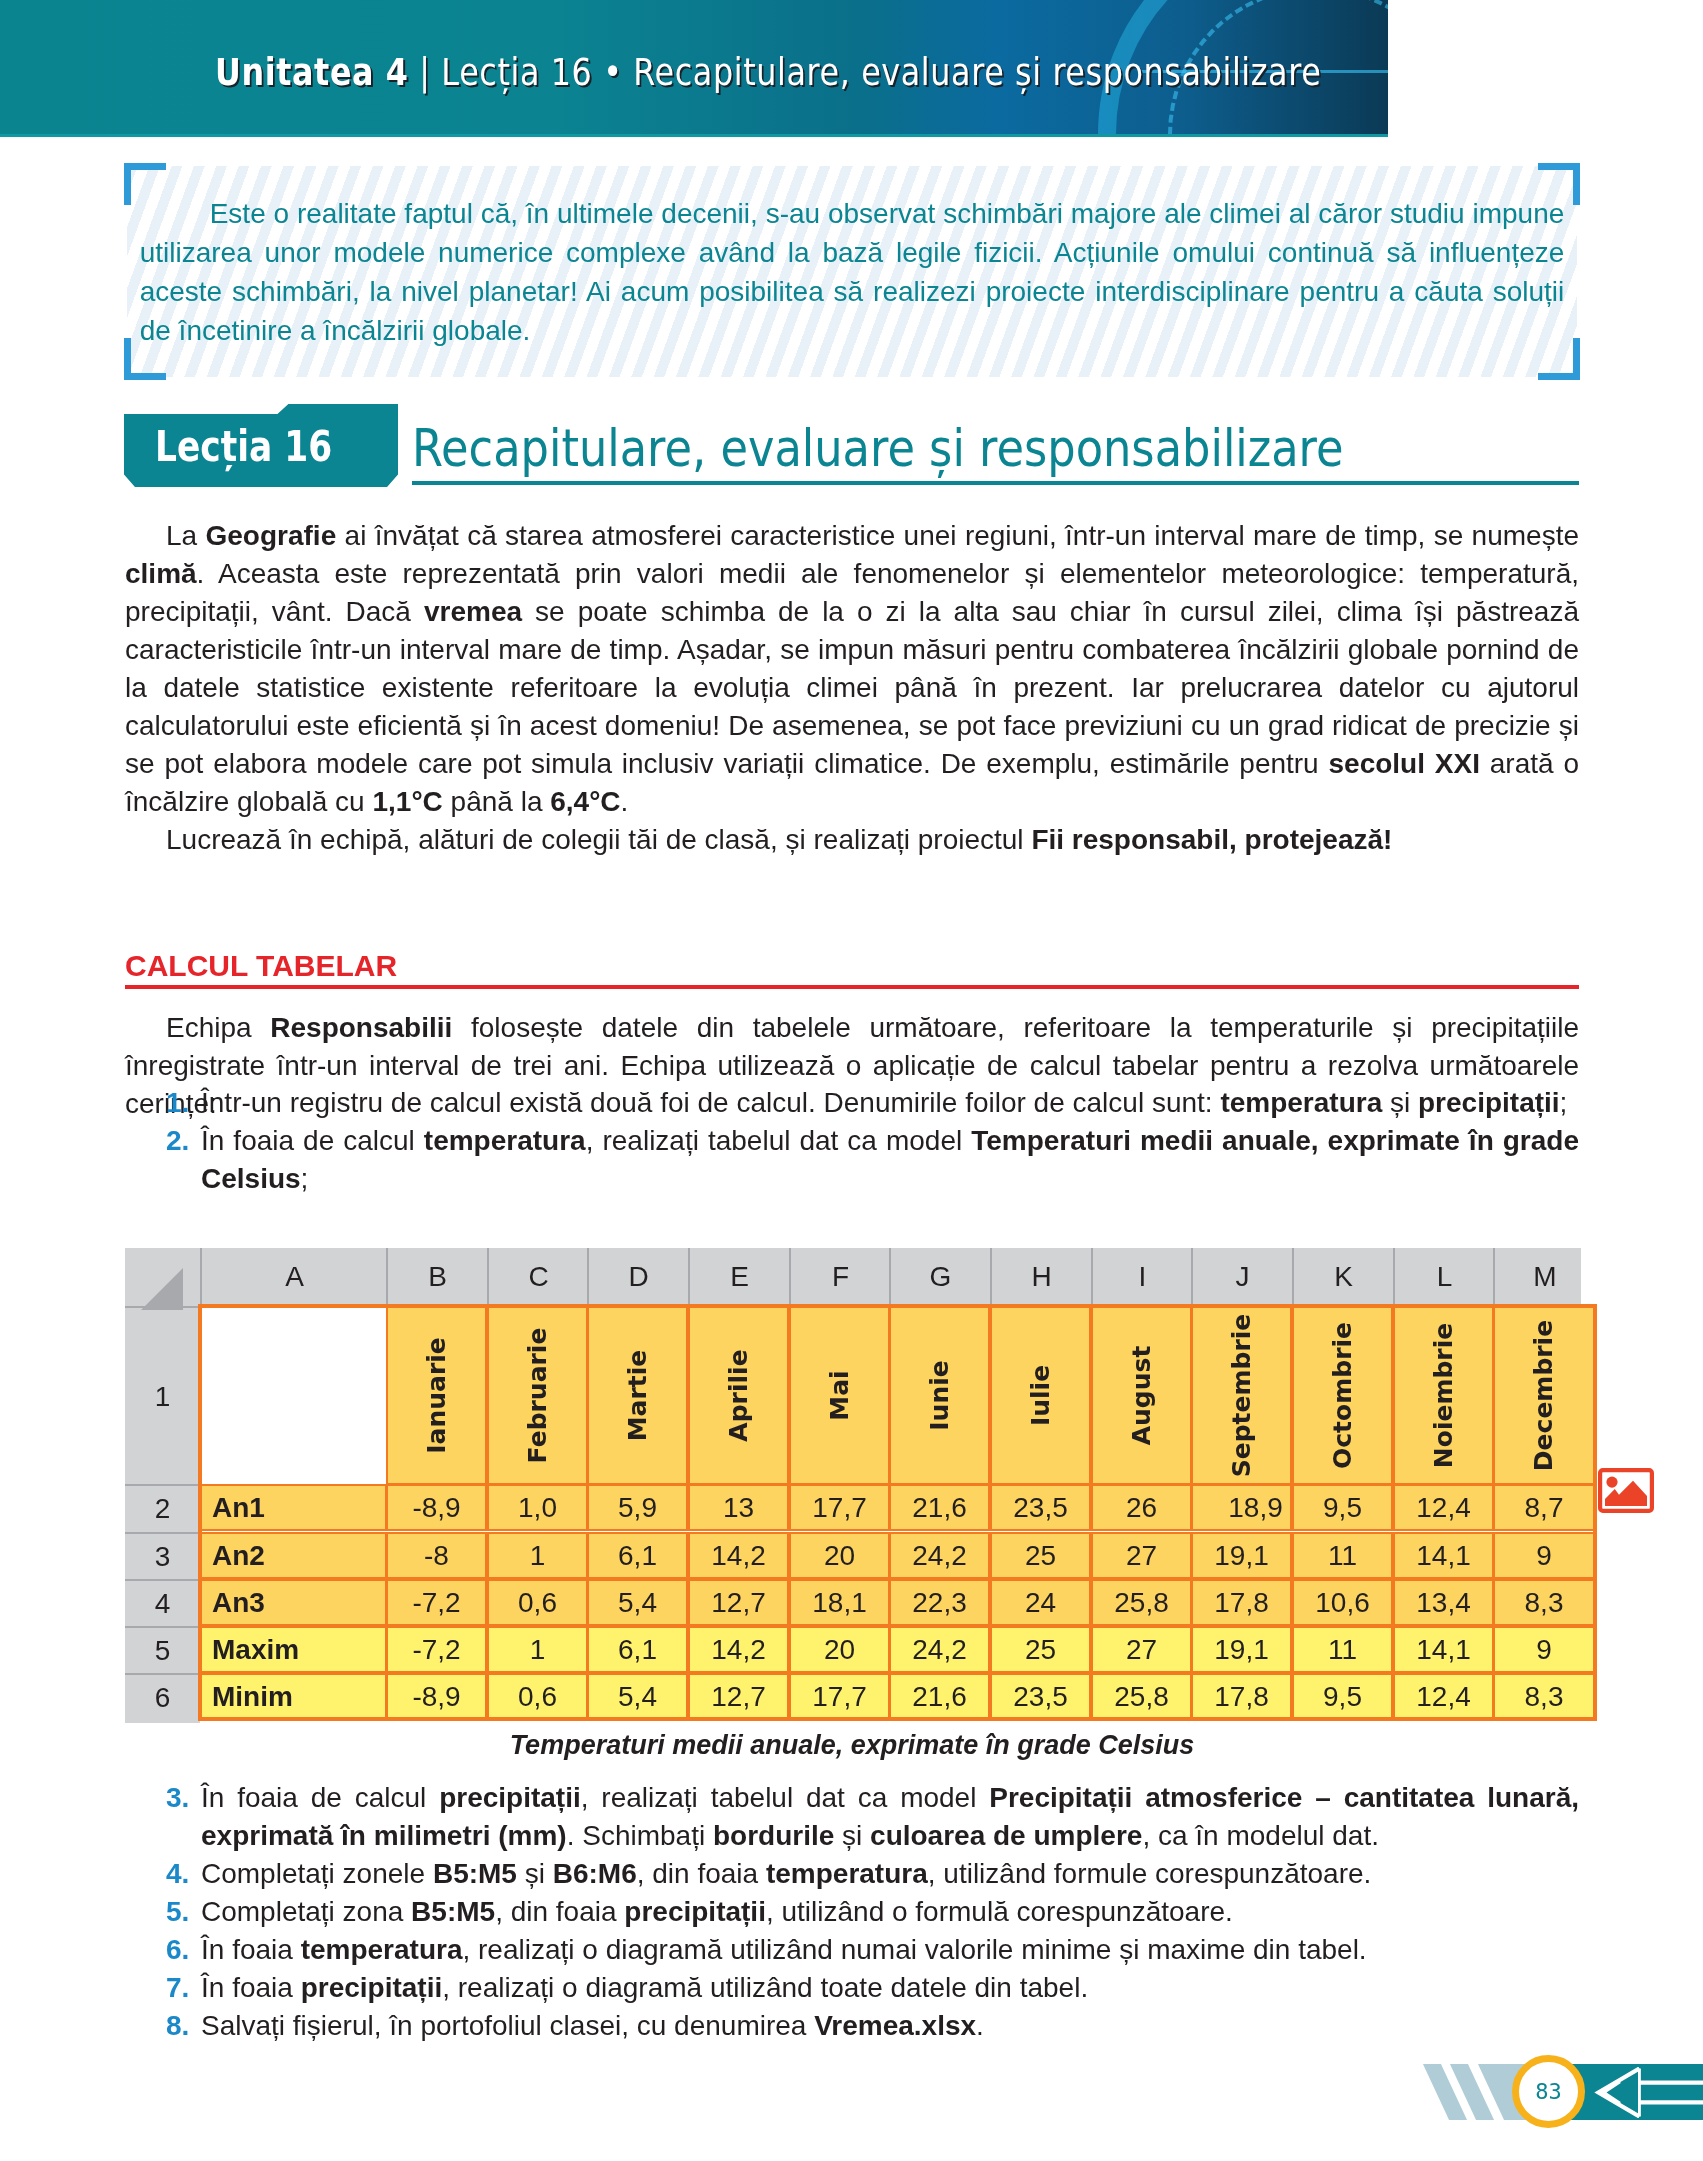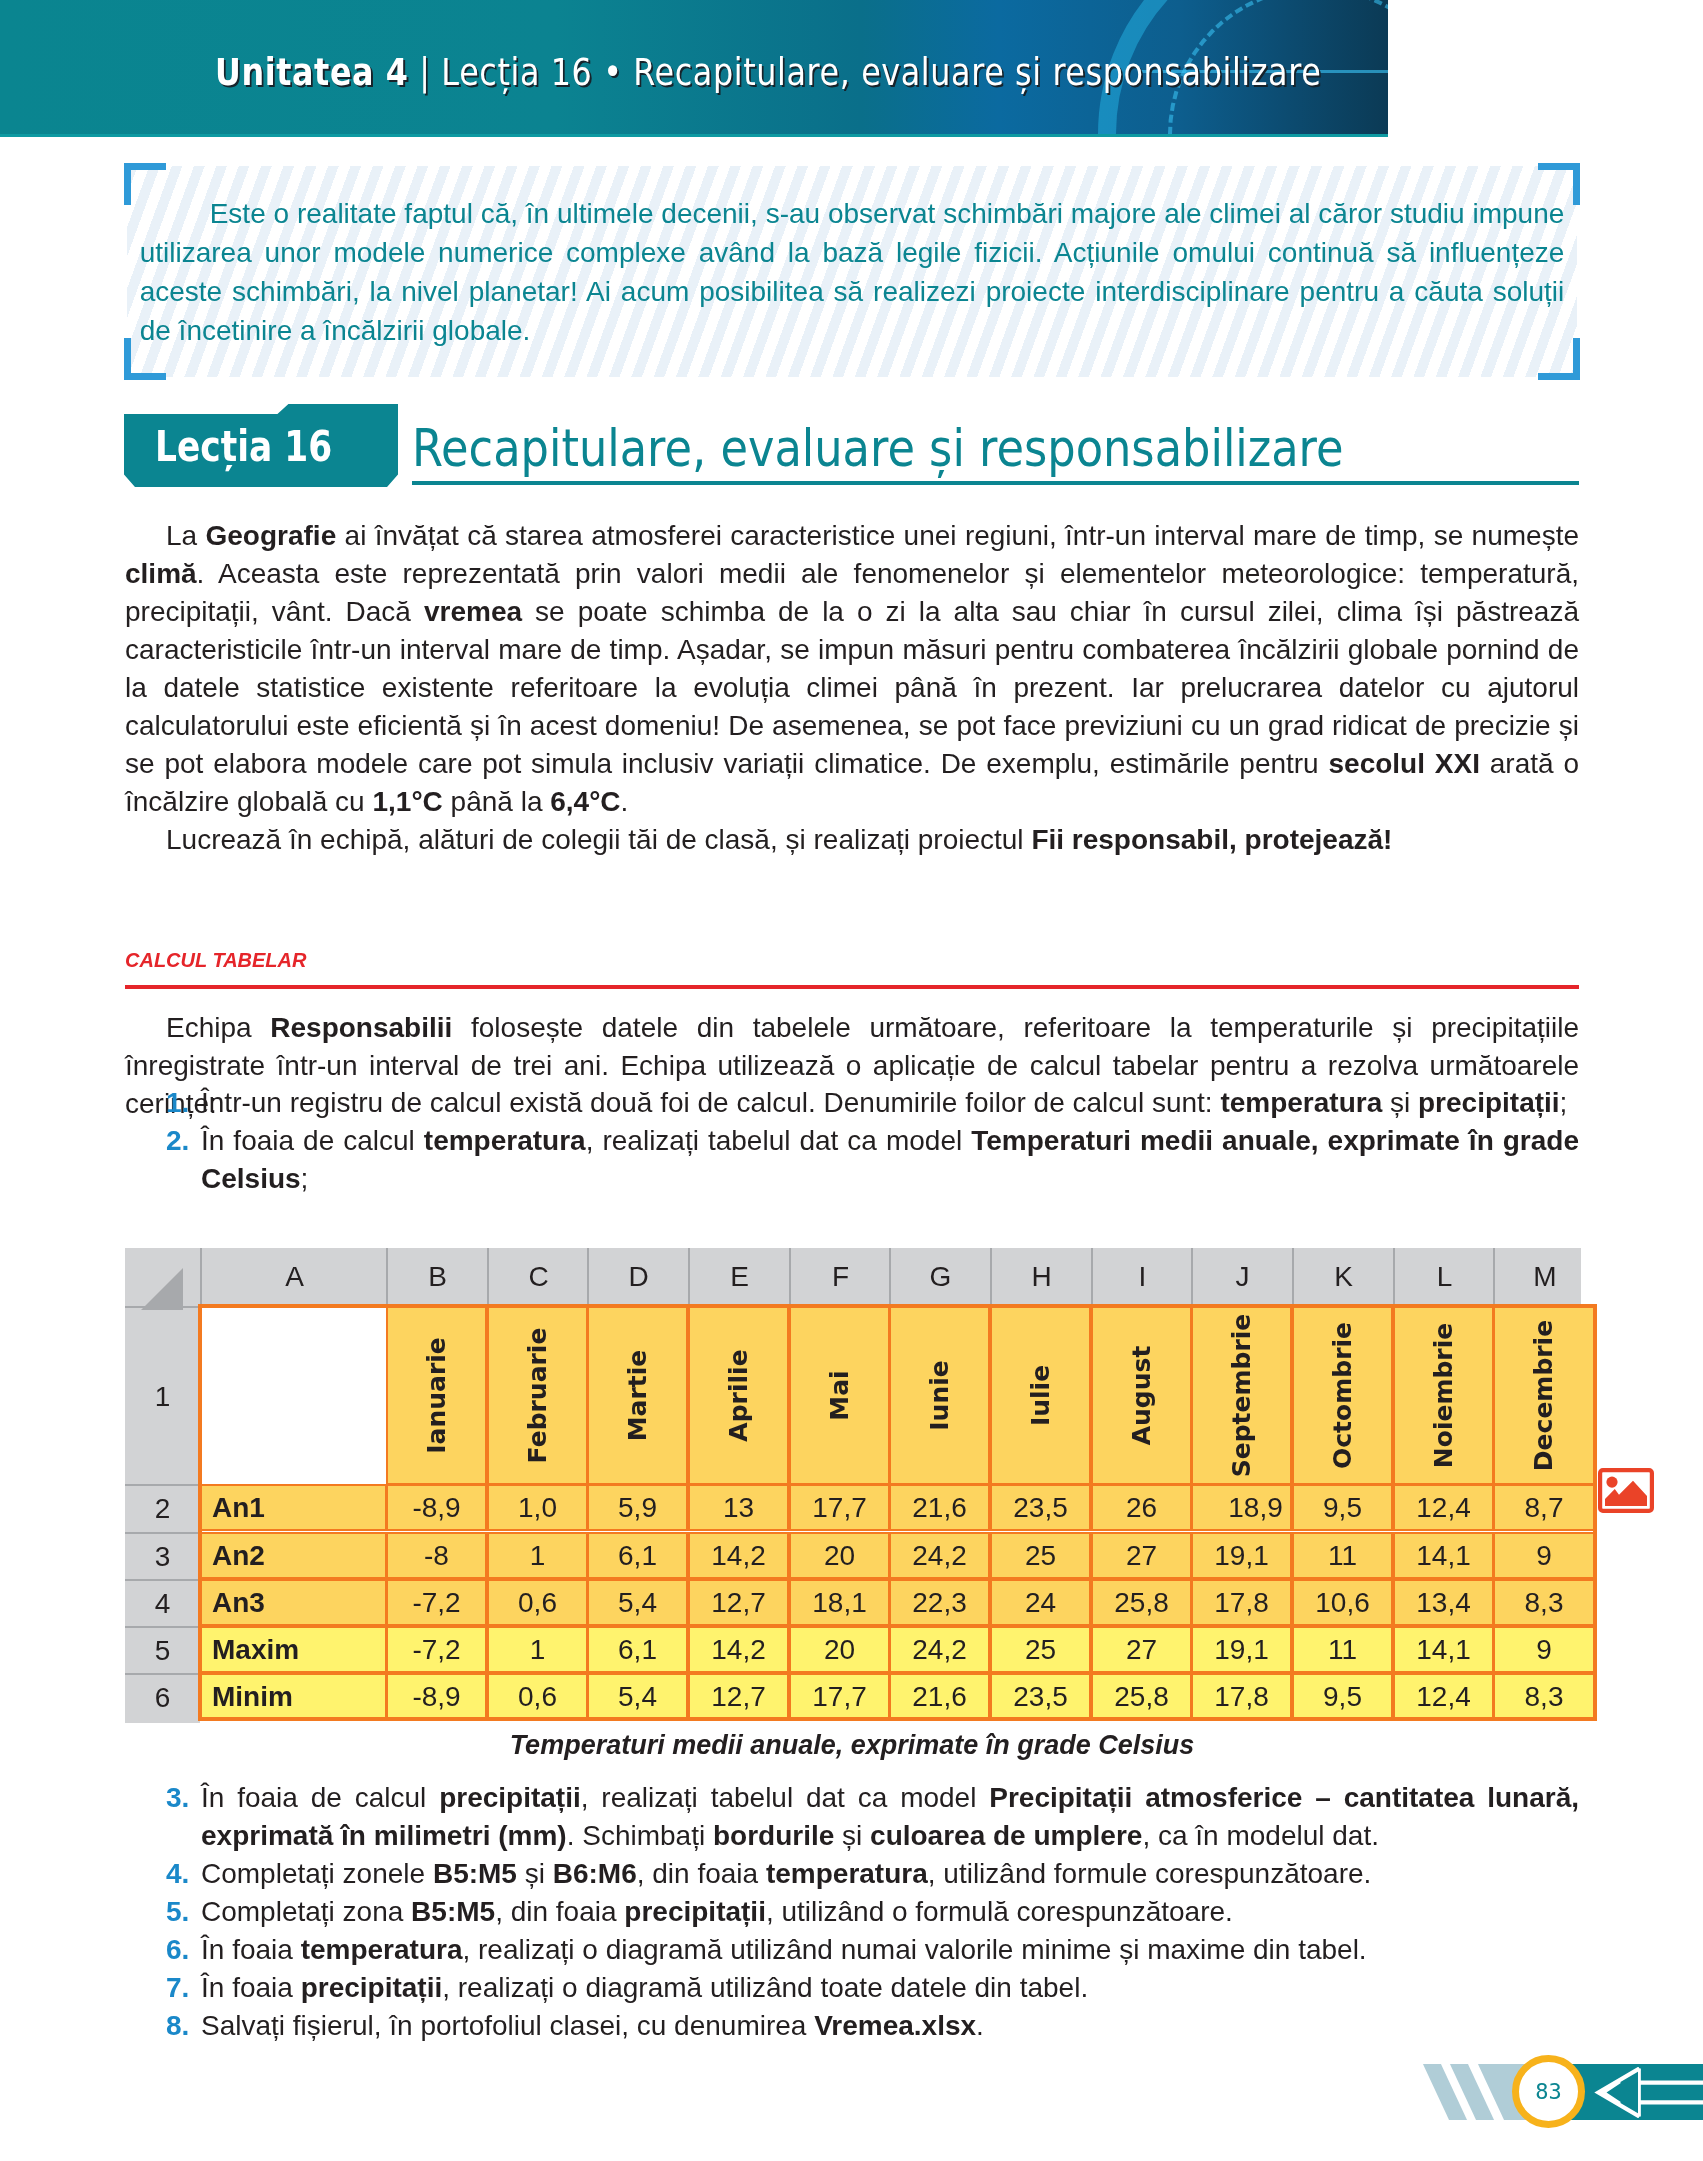--- a/index.html
+++ b/index.html
@@ -70,21 +70,21 @@
   .body-text {
     position: absolute; left: 125px; width: 1454px; font-size: 28px; line-height: 38px;
     color: #231f20; text-align: justify; text-align-last: left;
     font-family: "Liberation Sans Narrow", "Liberation Sans", sans-serif;
   }
   .p1 { top: 517px; }
   .body-text p { text-indent: 41px; }
   .body-text b { font-weight: bold; }
 
   .section-title {
-    position: absolute; left: 125px; top: 949px; font-size: 20px; font-weight: bold; font-style: italic;
+    position: absolute; left: 125px; top: 949px; font-size: 30px; font-weight: bold; 
     color: #e5252a;
   }
   .section-rule { position: absolute; left: 125px; top: 985px; width: 1454px; height: 3.5px; background: #e5252a; }
 
   .p2 { top: 1009px; }
   .list { position: absolute; left: 125px; width: 1454px; font-size: 28px; line-height: 38px; text-align: justify; text-align-last: left; }
   .list li { list-style: none; position: relative; padding-left: 76px; }
   .list .num { position: absolute; left: 41px; top: 0; color: #1a88c9; font-weight: bold; }
   .list1 { top: 1084px; }
   .list2 { top: 1779px; }

